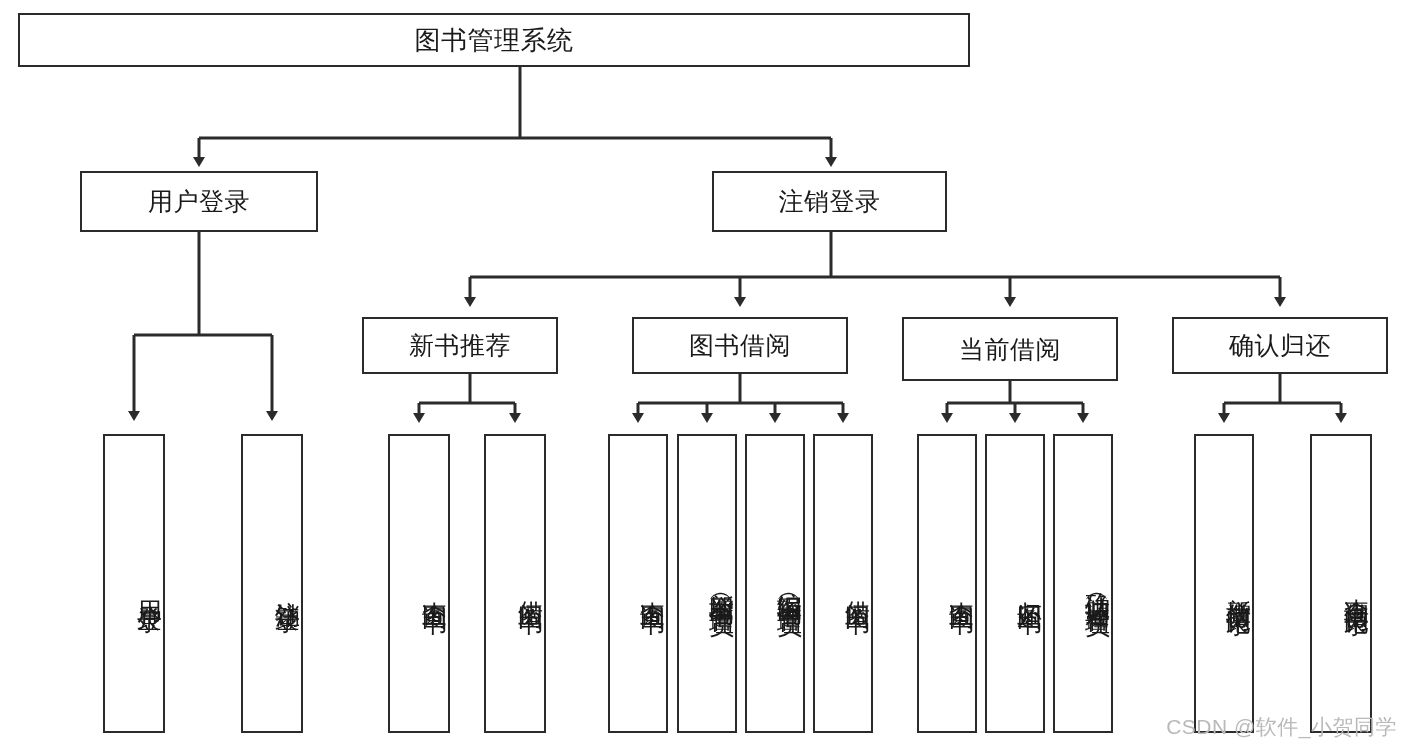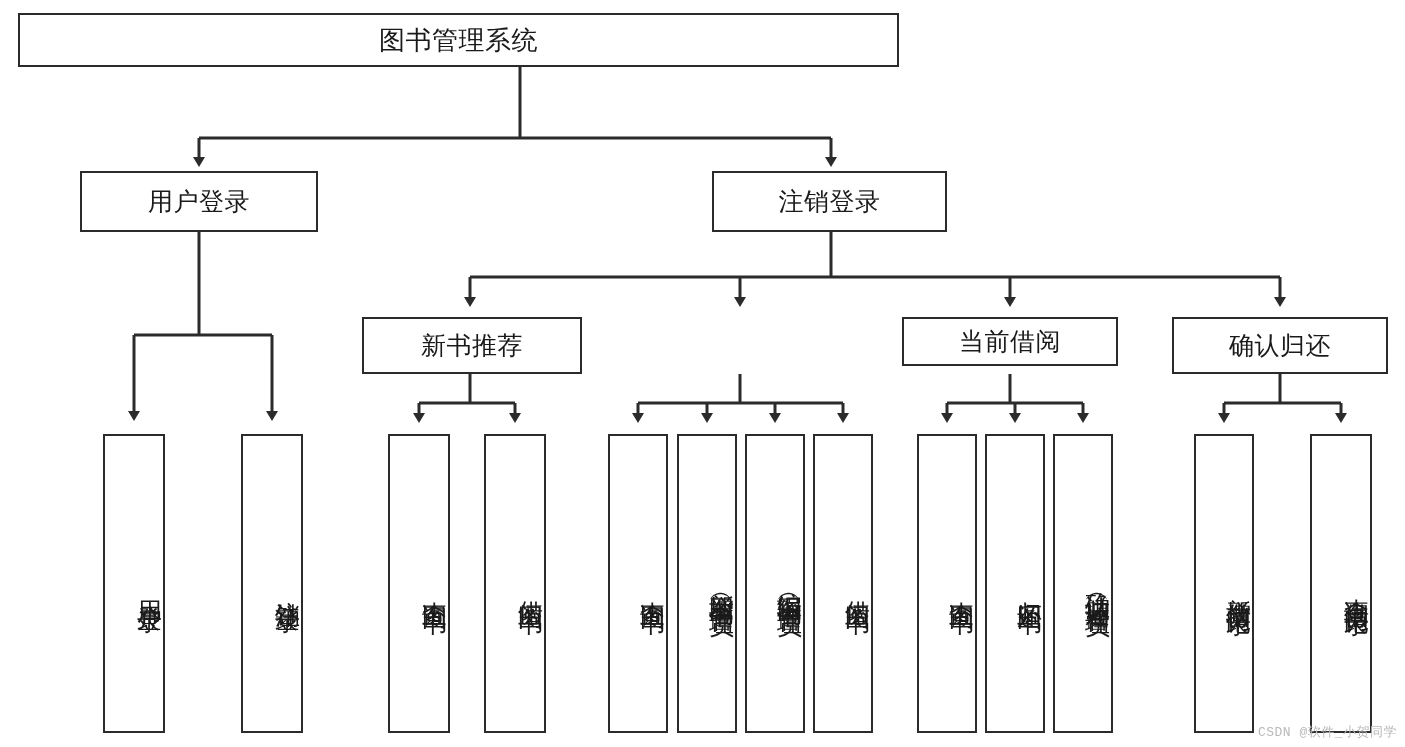--- a/index.html
+++ b/index.html
@@ -56,25 +56,24 @@
     text-align: center;
     white-space: nowrap;
   }
   #root-node {
     font-size: 26px;
   }
   #watermark {
     position: absolute;
     right: 8px;
     bottom: 6px;
-    font-size: 13px;
+    font-size: 21px;
     color: #b9b9b9;
     letter-spacing: 0.5px;
     white-space: nowrap;
-    font-family: Liberation Mono, monospace;
   }
 </style>
 </head>
 <body>
 
 <div id="canvas">
 
   <svg class="connectors" viewBox="0 0 1405 747" xmlns="http://www.w3.org/2000/svg">
     <defs>
       <marker id="arrow" markerWidth="10" markerHeight="12" refX="1" refY="6" orient="auto" markerUnits="userSpaceOnUse">
@@ -119,35 +118,38 @@
       <path d="M1015,403 L1015,414" marker-end="url(#arrow)"></path>
       <path d="M1083,403 L1083,414" marker-end="url(#arrow)"></path>
 
       <path d="M1280,374 L1280,403"></path>
       <path d="M1224,403 L1341,403"></path>
       <path d="M1224,403 L1224,414" marker-end="url(#arrow)"></path>
       <path d="M1341,403 L1341,414" marker-end="url(#arrow)"></path>
     </g>
   </svg>
 
-  <div class="node horizontal" id="root-node" style="left:18px; top:13px; width:881px; height:54px;">
+  <div class="node horizontal" id="root-node" style="left:18px; top:13px; width:952px; height:54px;">
     <span>图书管理系统</span>
   </div>
 
   <div class="node horizontal" style="left:80px; top:171px; width:238px; height:61px;">
     <span>用户登录</span>
   </div>
   <div class="node horizontal" style="left:712px; top:171px; width:235px; height:61px;">
     <span>注销登录</span>
   </div>
 
-  <div class="node horizontal" style="left:362px; top:317px; width:220px; height:57px;font-family:Liberation Serif, serif;">
+  <div class="node horizontal" style="left:362px; top:317px; width:196px; height:57px;font-family:Liberation Serif, serif;">
     <span>新书推荐</span>
   </div>
-  <div class="node horizontal" style="left:902px; top:317px; width:216px; height:49px;">
+  <div class="node horizontal" style="left:632px; top:317px; width:216px; height:57px;">
+    <span>图书借阅</span>
+  </div>
+  <div class="node horizontal" style="left:902px; top:317px; width:216px; height:64px;">
     <span>当前借阅</span>
   </div>
   <div class="node horizontal" style="left:1172px; top:317px; width:216px; height:57px;">
     <span>确认归还</span>
   </div>
 
   <div class="node vertical" style="left:103px; top:434px; width:62px; height:299px;">
     <span class="vtext">用户登录</span>
   </div>
   <div class="node vertical" style="left:241px; top:434px; width:62px; height:299px;">

